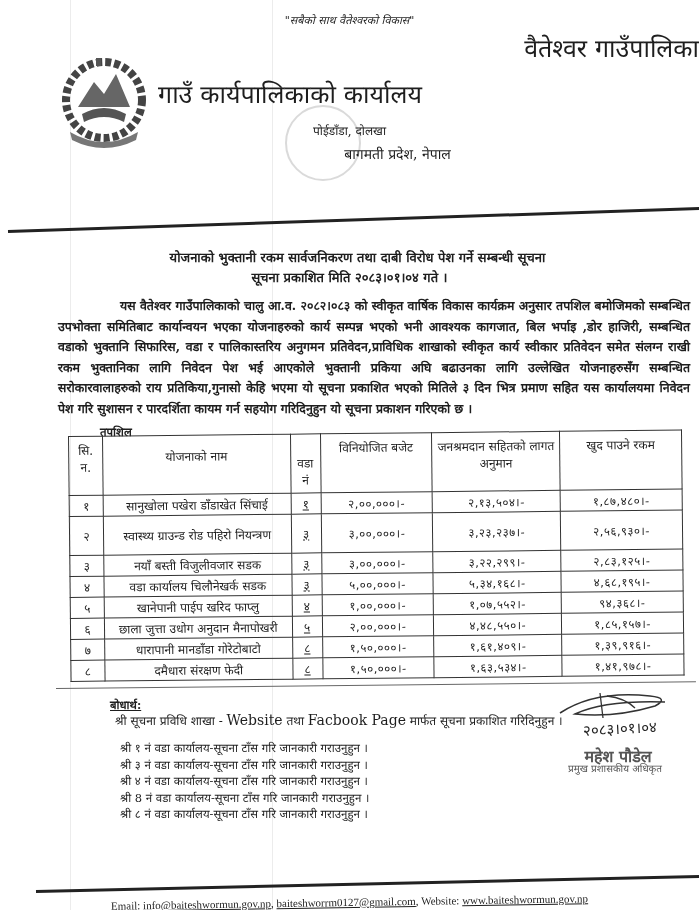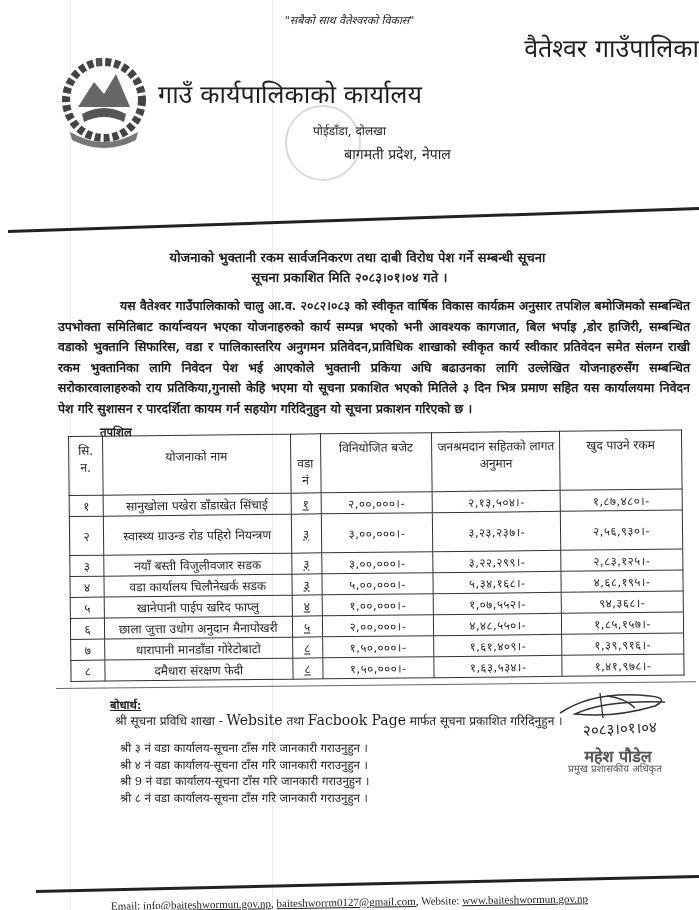--- a/index.html
+++ b/index.html
@@ -157,23 +157,24 @@
       </tbody>
   </table>
 
   <div class="rule" style="left:56px; top:688px; width:640px; height:1px; background:#666; transform: rotate(-0.6deg);"></div>
 
   <div class="bodh">बोधार्थ:</div>
   <div class="bodh-line">
     <span>श्री सूचना प्रविधि शाखा - </span><span class="en">Website</span><span> तथा </span><span class="en">Facbook Page</span><span> मार्फत सूचना प्रकाशित गरिदिनुहुन ।</span>
   </div>
   <div class="ward-list">
+    <div>श्री १ नं वडा कार्यालय-सूचना टाँस गरि जानकारी गराउनुहुन ।</div>
     <div>श्री ३ नं वडा कार्यालय-सूचना टाँस गरि जानकारी गराउनुहुन ।</div>
     <div>श्री ४ नं वडा कार्यालय-सूचना टाँस गरि जानकारी गराउनुहुन ।</div>
-    <div>श्री 9 नं वडा कार्यालय-सूचना टाँस गरि जानकारी गराउनुहुन ।</div>
+    <div>श्री 8 नं वडा कार्यालय-सूचना टाँस गरि जानकारी गराउनुहुन ।</div>
     <div>श्री ८ नं वडा कार्यालय-सूचना टाँस गरि जानकारी गराउनुहुन ।</div>
   </div>
 
   <svg class="sig" viewBox="0 0 120 34">
     <path d="M5 25 Q40 2 95 8 Q115 10 100 18 Q60 30 20 26 Q50 12 110 14" fill="none" stroke="#333" stroke-width="1.5"></path>
     <path d="M45 5 L48 30 M52 8 Q70 10 80 20" fill="none" stroke="#333" stroke-width="1.3"></path>
   </svg>
   <div class="sig-date">२०८३।०१।०४</div>
   <div class="sig-name">महेश पौडेल</div>
   <div class="sig-title">प्रमुख प्रशासकीय अधिकृत</div>

